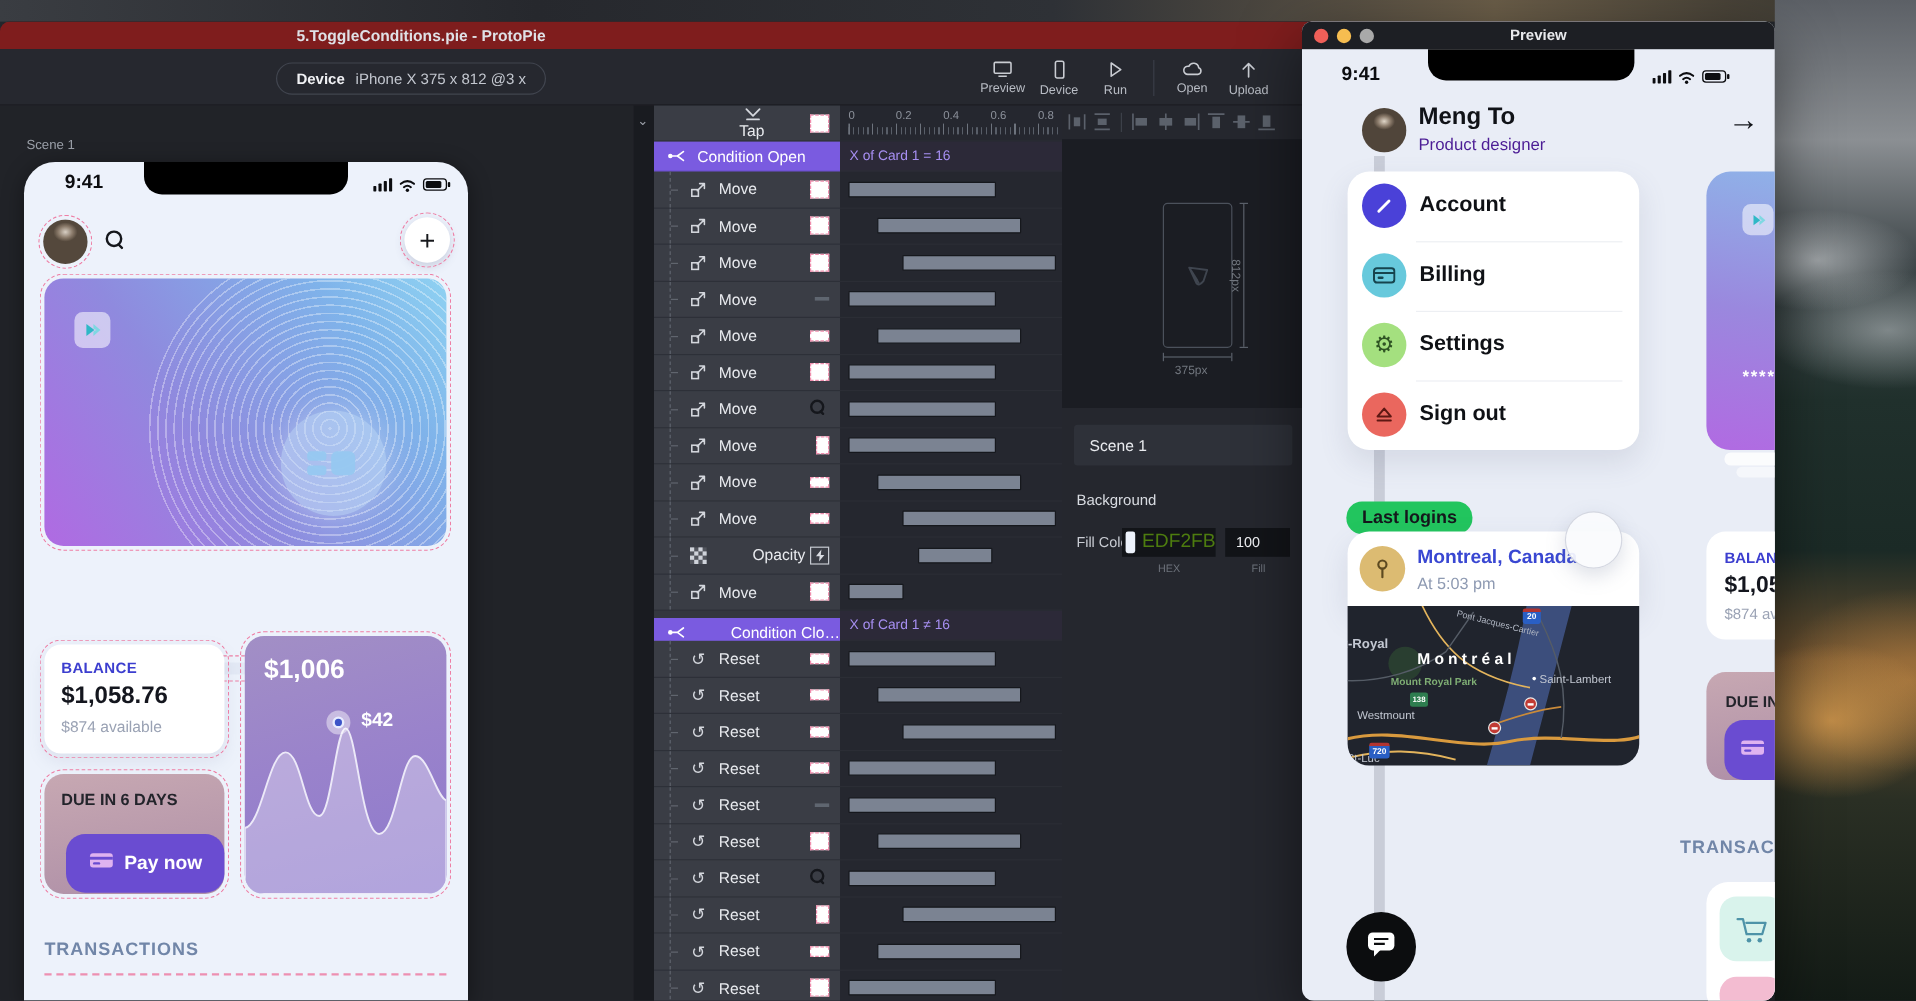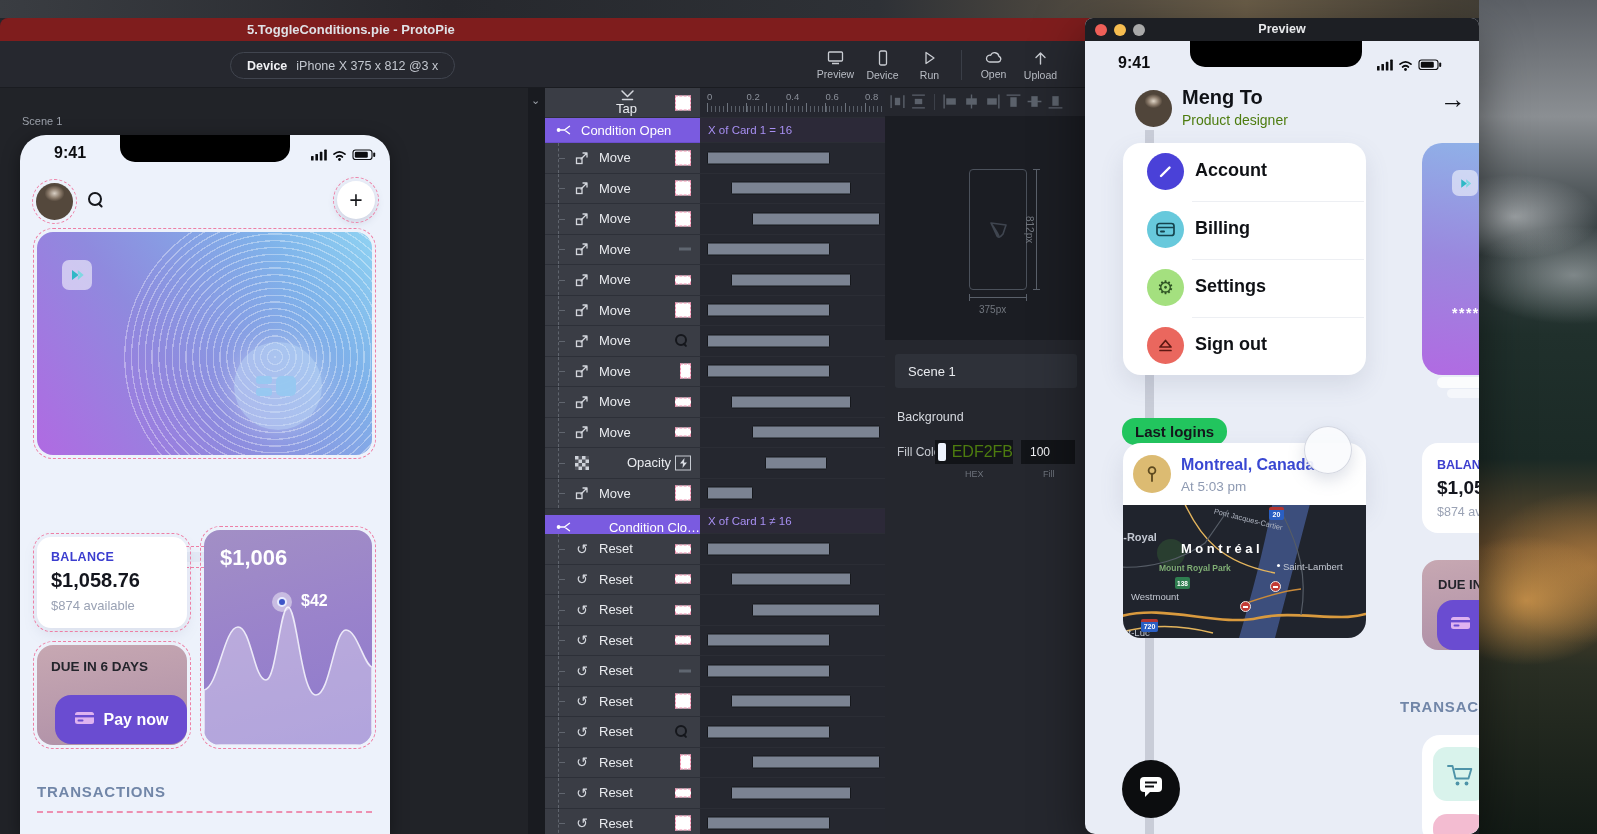--- a/index.html
+++ b/index.html
@@ -145,24 +145,24 @@
 #tl-red{left:10px;background:#ef5f58}
 #tl-yellow{left:29px;background:#f6bd50}
 #tl-gray{left:48px;background:#a9a9a9}
 #pv .notch{position:absolute;left:105px;top:23px;width:172px;height:26px;background:#000;border-radius:0 0 15px 15px}
 #pv-time{position:absolute;left:33px;top:36px;font-size:16px;font-weight:bold;color:#0c0d10}
 #pv-stat{position:absolute;right:36px;top:39px}
 #pv-line{position:absolute;left:60px;top:112px;width:9px;bottom:0;background:#c9cdd8}
 #pv-avatar{position:absolute;left:50px;top:72px;width:37px;height:37px;border-radius:50%;overflow:hidden;
  background:radial-gradient(9px 7px at 50% 30%,#e0d6c8,#8a7a6a 60%,#50453a),linear-gradient(180deg,#463f38 0%,#2b2723 55%,#6b5b48 100%)}
 #pv-name{position:absolute;left:97px;top:68px;font-size:20px;font-weight:800;color:#101217}
-#pv-role{position:absolute;left:97px;top:94px;font-size:14px;color:#4d7c0f}
+#pv-role{position:absolute;left:97px;top:94px;font-size:14px;color:#4c1d95}
 #pv-arrow{position:absolute;left:355px;top:66px;font-size:26px;color:#101217}
 #menu-card{position:absolute;left:38px;top:125px;width:243px;height:232px;border-radius:18px;background:#fff;box-shadow:0 10px 24px rgba(90,100,130,.14)}
-.mi{position:absolute;left:12px;width:100%;height:58px}
+.mi{position:absolute;left:0;width:100%;height:58px}
 .mi+.mi::before{content:"";position:absolute;left:57px;right:14px;top:0;border-top:1px solid #edeff3}
 .mi-ic{position:absolute;left:12px;top:10px;width:37px;height:37px;border-radius:50%;display:flex;align-items:center;justify-content:center}
 .mi-lb{position:absolute;left:60px;top:17px;font-size:18px;font-weight:800;color:#0f1115}
 .gearg{font-size:19px;color:#2f5424;line-height:1}
 #pill{position:absolute;left:37px;top:400px;height:27px;padding:0 13px;background:#22c55e;border-radius:13px;font-size:15px;font-weight:800;color:#15171c;line-height:27px;display:inline-block}
 #login-card{position:absolute;left:38px;top:425px;width:243px;height:62px;background:#fff;border-radius:18px 18px 0 0;box-shadow:0 10px 24px rgba(90,100,130,.14)}
 #login-card .pc{position:absolute;left:10px;top:12px;width:38px;height:38px;border-radius:50%;background:#dcbb72;display:flex;align-items:center;justify-content:center}
 #login-place{position:absolute;left:58px;top:13px;font-size:16px;font-weight:800;color:#3947d2}
 #login-time{position:absolute;left:58px;top:36px;font-size:13.5px;color:#8e9ab2}
 #map{position:absolute;left:38px;top:487px;width:243px;height:133px;border-radius:0 0 18px 18px;background:#20242d;overflow:hidden}

